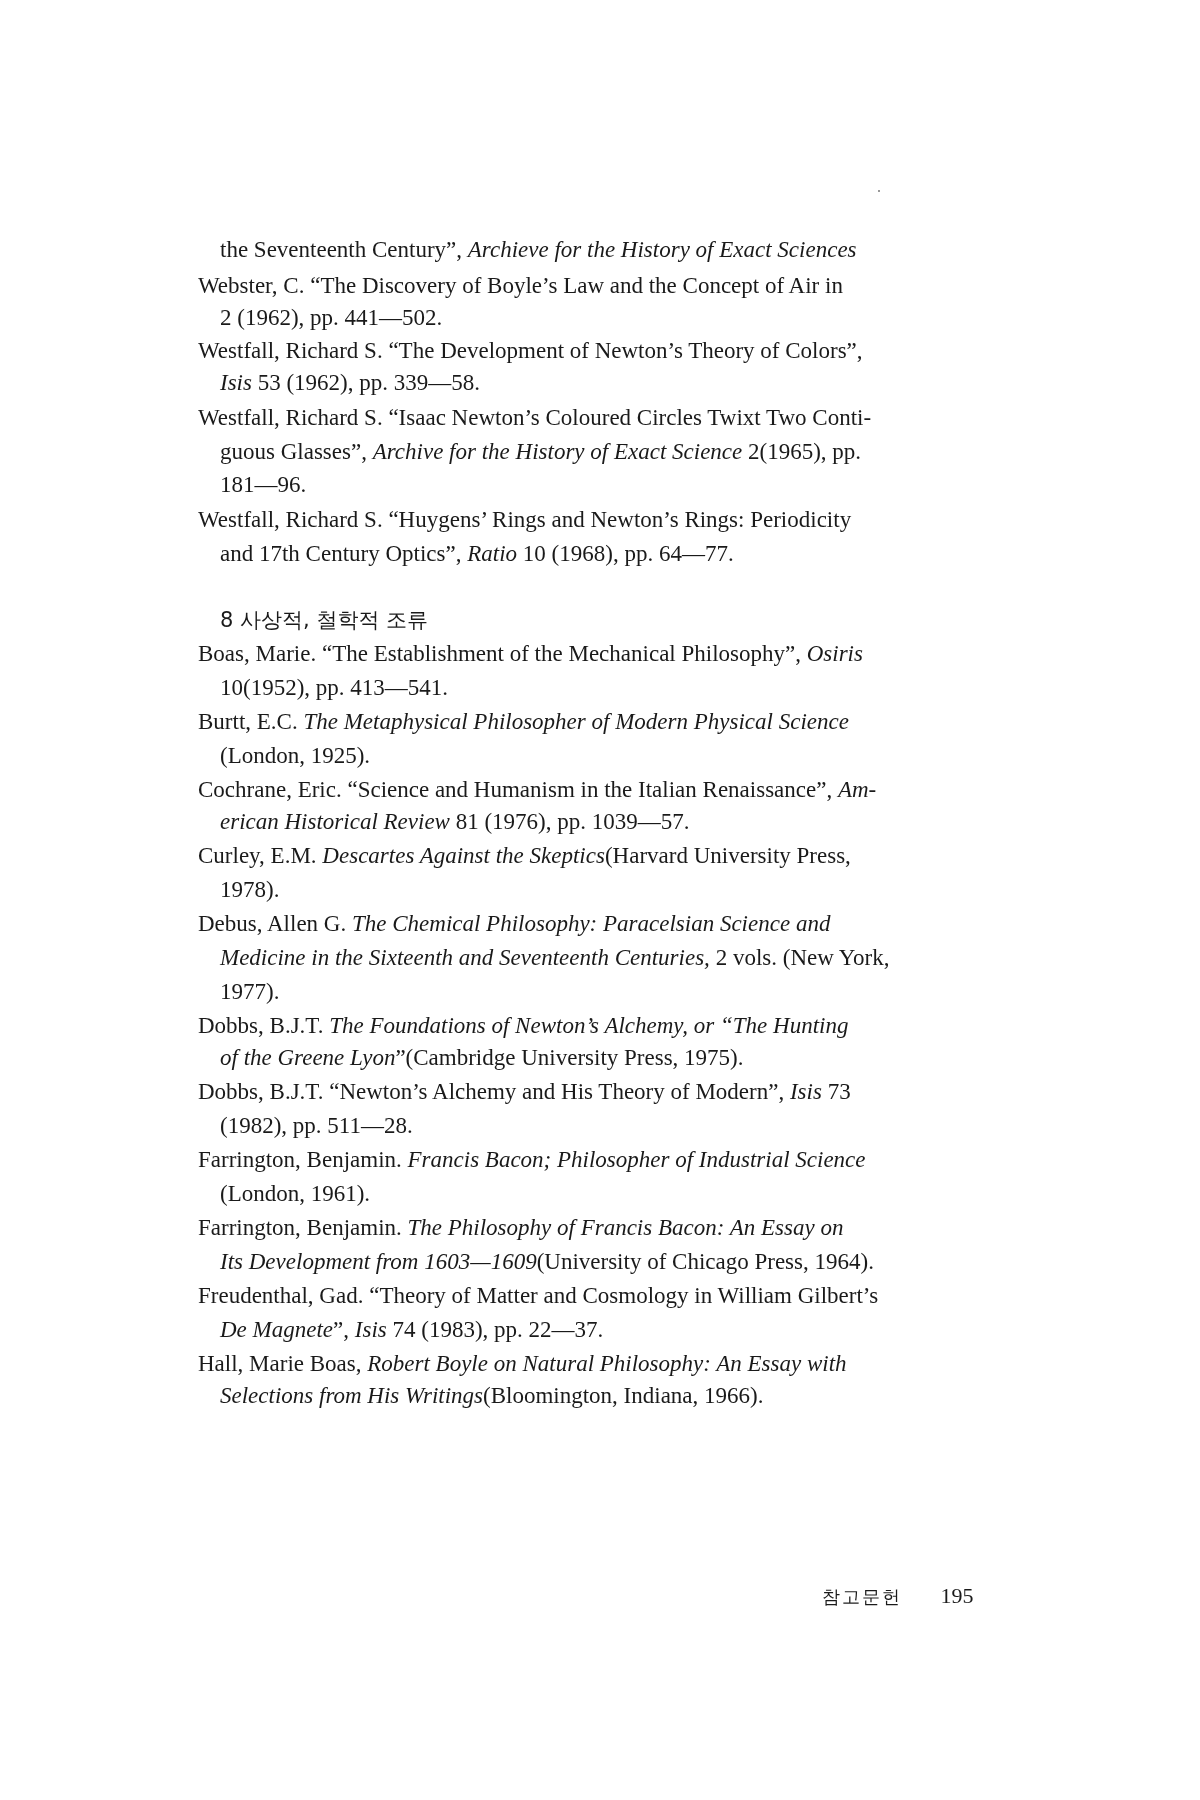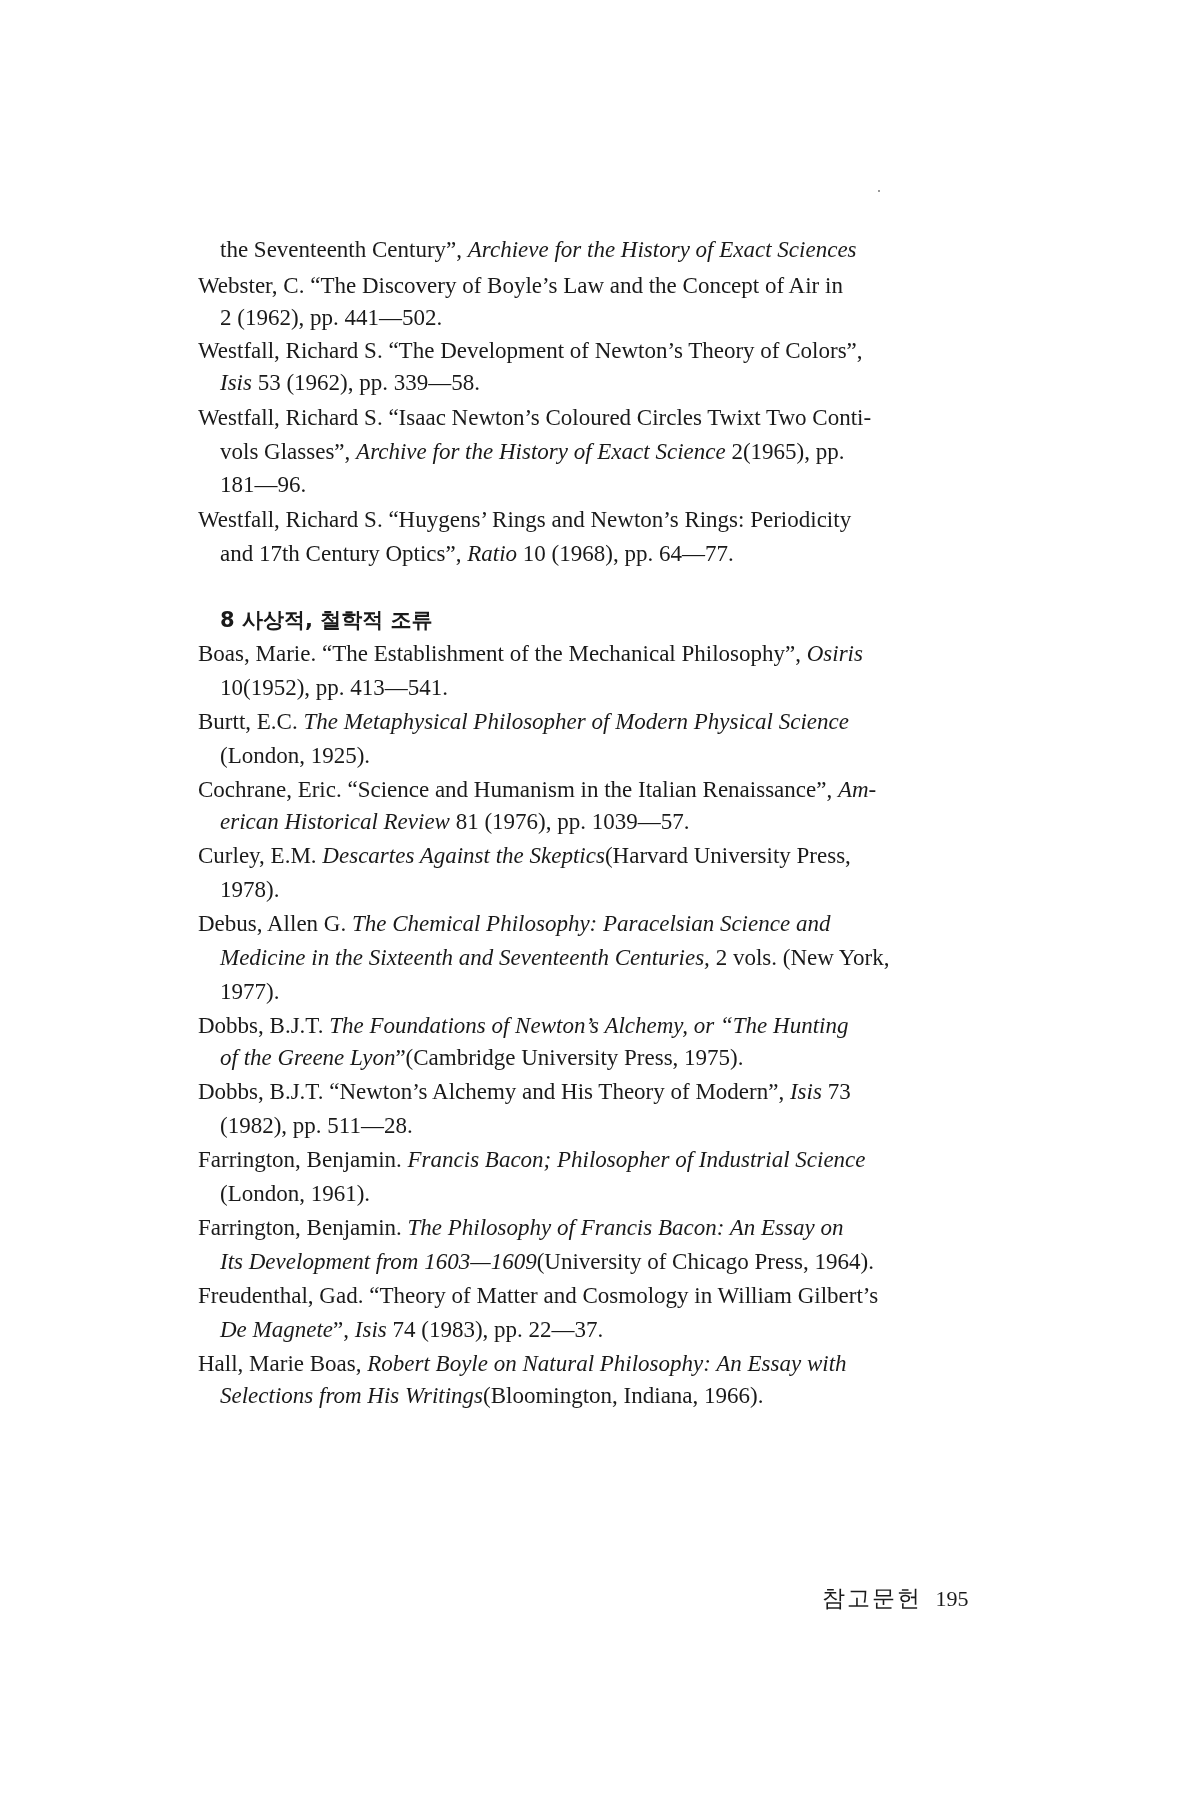--- a/index.html
+++ b/index.html
@@ -6,46 +6,46 @@
     body {
       width: 1200px; height: 1800px; background: #ffffff; position: relative; overflow: hidden;
       font-family: "Liberation Serif", "DejaVu Serif", serif; color: #1a1a1a;
     }
     .page { position: absolute; left: 0; top: 0; width: 1200px; height: 1416px; text-align: right; }
     .refs { position: absolute; left: 198px; top: 258px; width: 808px; }
     .line { position: absolute; left: 0; white-space: nowrap; font-size: 23px; line-height: 28px; }
     .indent { left: 22px; }
     .heading { font-size: 23px; }
     .footer { position: absolute; left: 822px; top: 1583px; font-size: 22px; white-space: nowrap; }
-    .footer .ko { font-family: "DejaVu Sans", sans-serif; font-size: 23px; letter-spacing: 2px; margin-right: 8px; }
+    .footer .ko { font-family: "DejaVu Sans", sans-serif; font-size: 18px; letter-spacing: 2px; margin-right: 33px; }
     i { font-style: italic; }
     .mark { position: absolute; left: 878px; top: 190px; width: 2px; height: 2px; background: #999; }
   </style>
 </head>
 <body>
 
 <div class="page">
   <div class="mark"></div>
   <div class="refs">
 
     <div class="line indent" style="top:-22px"><span>the Seventeenth Century”, </span><i>Archieve for the History of Exact Sciences</i></div>
     <div class="line" style="top:14px"><span>Webster, C. “The Discovery of Boyle’s Law and the Concept of Air in</span></div>
     <div class="line indent" style="top:46px"><span>2 (1962), pp. 441—502.</span></div>
 
     <div class="line" style="top:79px"><span>Westfall, Richard S. “The Development of Newton’s Theory of Colors”,</span></div>
     <div class="line indent" style="top:111px"><i>Isis</i><span> 53 (1962), pp. 339—58.</span></div>
 
     <div class="line" style="top:146px"><span>Westfall, Richard S. “Isaac Newton’s Coloured Circles Twixt Two Conti-</span></div>
-    <div class="line indent" style="top:180px"><span>vols Glasses”, </span><i>Archive for the History of Exact Science</i><span> 2(1965), pp.</span></div>
+    <div class="line indent" style="top:180px"><span>guous Glasses”, </span><i>Archive for the History of Exact Science</i><span> 2(1965), pp.</span></div>
     <div class="line indent" style="top:213px"><span>181—96.</span></div>
 
     <div class="line" style="top:248px"><span>Westfall, Richard S. “Huygens’ Rings and Newton’s Rings: Periodicity</span></div>
     <div class="line indent" style="top:282px"><span>and 17th Century Optics”, </span><i>Ratio</i><span> 10 (1968), pp. 64—77.</span></div>
 
-    <div class="line heading indent" style="top:348px; font-family:'DejaVu Sans', sans-serif; font-size:21px;font-weight:bold;"><span>8  사상적, 철학적 조류</span></div>
+    <div class="line heading indent" style="top:348px; font-family:'DejaVu Sans', sans-serif; font-size:21px;"><span>8  사상적, 철학적 조류</span></div>
 
     <div class="line" style="top:382px"><span>Boas, Marie. “The Establishment of the Mechanical Philosophy”, </span><i>Osiris</i></div>
     <div class="line indent" style="top:416px"><span>10(1952), pp. 413—541.</span></div>
 
     <div class="line" style="top:450px"><span>Burtt, E.C. </span><i>The Metaphysical Philosopher of Modern Physical Science</i></div>
     <div class="line indent" style="top:484px"><span>(London, 1925).</span></div>
 
     <div class="line" style="top:518px"><span>Cochrane, Eric. “Science and Humanism in the Italian Renaissance”, </span><i>Am-</i></div>
     <div class="line indent" style="top:550px"><i>erican Historical Review</i><span> 81 (1976), pp. 1039—57.</span></div>
 

